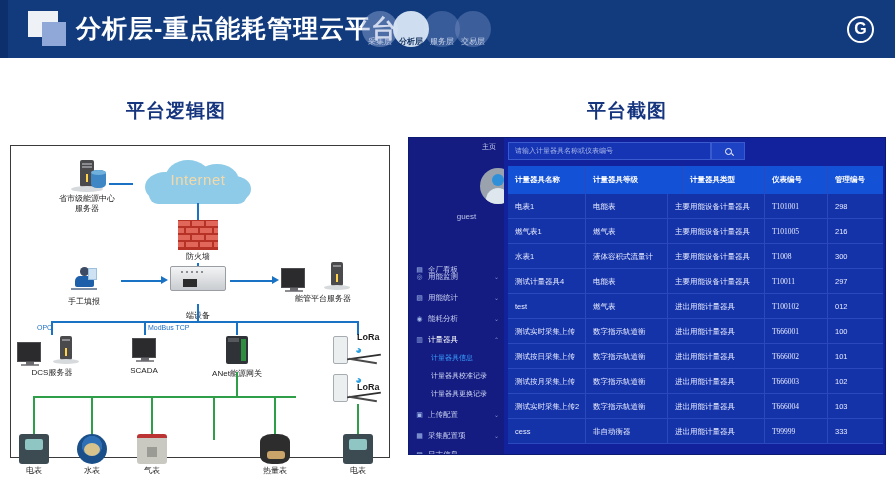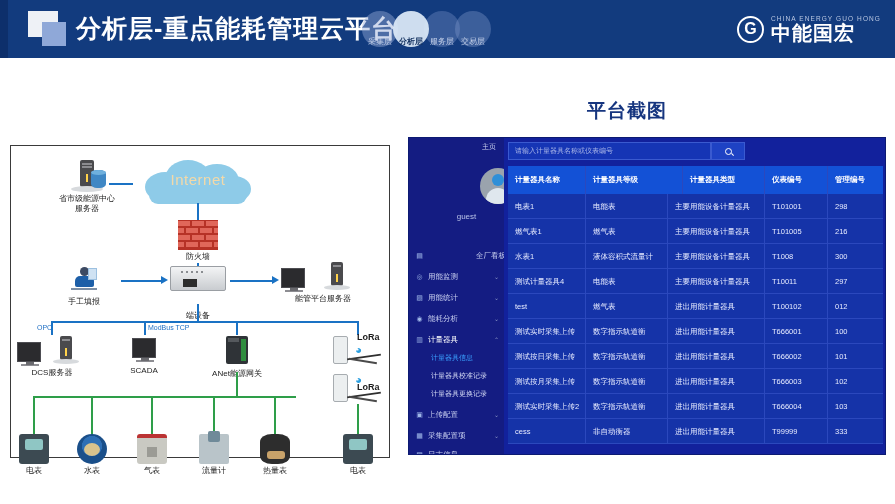--- a/index.html
+++ b/index.html
@@ -206,21 +206,21 @@
   .tbody .tcell {
     background: #1533a8; color: #e7ebff;
     height: 25px; line-height: 25px; font-size: 7.5px;
     border-bottom: 1px solid #2b48bd;
   }
   .tcell {
     padding-left: 7px; white-space: nowrap; overflow: hidden; text-overflow: ellipsis;
     border-right: 1px solid #2b48bd;
   }
   .c0 { width: 78px; } .c1 { width: 82px; } .c2 { width: 97px; }
-  .c3 { width: 63px; } .c4 { width: 55px; border-right: none; }
+  .c3 { width: 63px; font-family: Liberation Serif, serif; } .c4 { width: 55px; border-right: none; }
 </style>
 </head>
 <body>
 
 <div id="page">
 
   <div id="header">
     <div id="header-accent"></div>
     <div class="logo-sq-a"></div>
     <div class="logo-sq-b"></div>
@@ -236,32 +236,29 @@
       <div class="stage-circle sc3">
         <span>交易层</span>
       </div>
       <div class="stage-circle sc1">
         <span>分析层</span>
       </div>
     </div>
 
     <div id="brand">
       <div id="brand-mark">G</div>
-      <div id="brand-text">
-        <div id="brand-en">CHINA ENERGY GUO HONG</div>
-        <div id="brand-cn">中能国宏</div>
-      </div>
     </div>
   </div>
 
   <div id="body-area">
 
     <div class="deco" id="deco-blue"></div>
     <div class="deco" id="deco-yellow"></div>
 
+    <div class="panel-title" id="title-left">平台逻辑图</div>
     <div class="panel-title" id="title-right">平台截图</div>
 
     <div id="diagram">
 
       <div id="cloud">
         <div class="lobe" style="left:6px;  top:14px; width:40px; height:30px;"></div>
         <div class="lobe" style="left:26px; top:2px;  width:46px; height:38px;"></div>
         <div class="lobe" style="left:56px; top:6px;  width:44px; height:34px;"></div>
         <div class="lobe" style="left:78px; top:18px; width:34px; height:26px;"></div>
         <div class="lobe" style="left:10px; top:28px; width:98px; height:18px; border-radius:10px;"></div>
@@ -413,45 +410,41 @@
         <div class="node-label">电表</div>
       </div>
       <div class="meter-item" style="left:54px; top:288px;">
         <div class="meter-ico mi-water"></div>
         <div class="node-label">水表</div>
       </div>
       <div class="meter-item" style="left:114px; top:288px;">
         <div class="meter-ico mi-gas"></div>
         <div class="node-label">气表</div>
       </div>
-      <div class="meter-item" style="left:176px; top:288px;">
-        <div class="meter-ico mi-flow"></div>
-        <div class="node-label">流量计</div>
-      </div>
       <div class="meter-item" style="left:237px; top:288px;">
         <div class="meter-ico mi-heat"></div>
         <div class="node-label">热量表</div>
       </div>
       <div class="meter-item" style="left:320px; top:288px;">
         <div class="meter-ico mi-elec"></div>
         <div class="node-label">电表</div>
       </div>
     </div>
 
     <div id="screenshot">
 
       <div id="side">
         <div id="side-home">主页</div>
         <div id="avatar">
           <div class="av-head"></div>
             <div class="av-body"></div>
         </div>
         <div id="side-user">guest</div>
 
-        <div class="side-item" style="top:107px;gap:48px;">
+        <div class="side-item" style="top:121px;">
           <span class="si-ico">▤</span>
           <span class="si-label">全厂看板</span>
         </div>
         <div class="side-item" style="top:128px;">
           <span class="si-ico">◎</span>
           <span class="si-label">用能监测</span>
           <span class="si-caret">⌄</span>
         </div>
         <div class="side-item" style="top:149px;">
           <span class="si-ico">▨</span>

